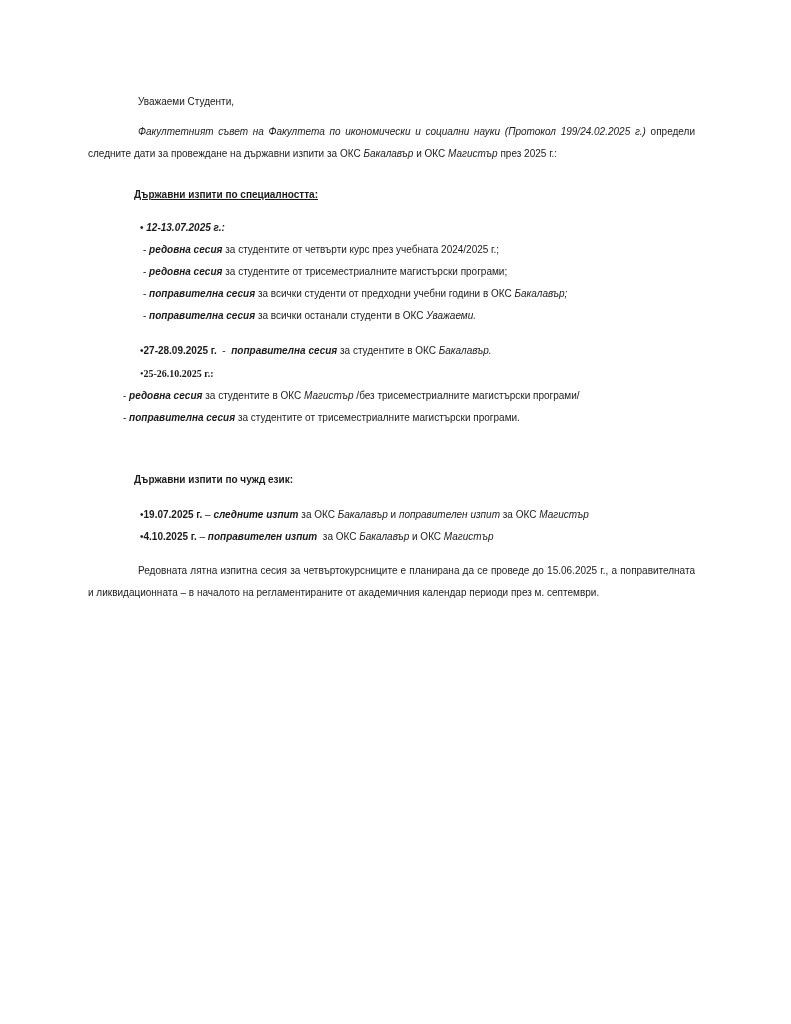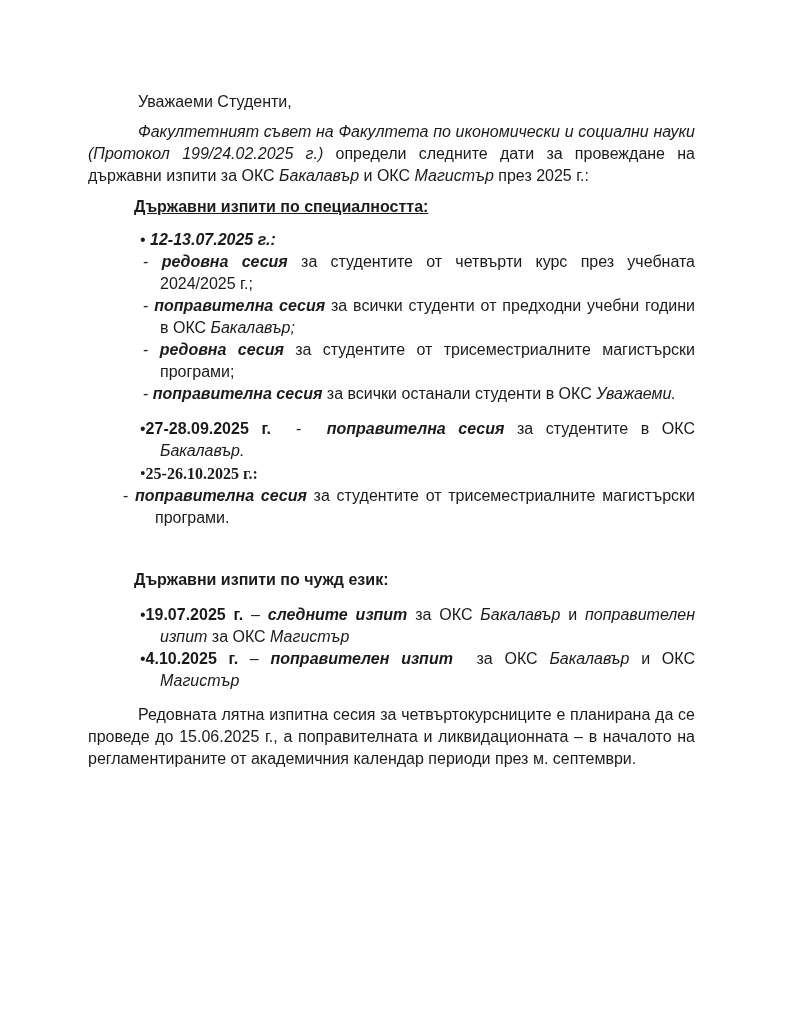--- a/index.html
+++ b/index.html
@@ -6,37 +6,37 @@
   body {
     width: 791px; height: 1024px;
     background: #ffffff;
     overflow: hidden;
   }
   .page {
     box-sizing: border-box;
     width: 791px; height: 767px;
     padding: 91px 96px 40px 88px;
     font-family: "Liberation Sans", "DejaVu Sans", sans-serif;
-    font-size: 16px;
+    font-size: 10px;
     line-height: 22px;
     color: #1b1b1b;
   }
   p { margin: 0; padding: 0; }
   .jst  { text-align: justify; }
   .ind  { text-indent: 50px; }
   .head { margin-left: 46px; }
   
   .bullet { margin-left: 52px; padding-left: 20px; text-indent: -20px; }
   
   .dash1  { margin-left: 55px; padding-left: 17px; text-indent: -17px; }
   
   .dash2  { margin-left: 35px; padding-left: 32px; text-indent: -32px; }
   .mt1  { margin-top: 1px; font-family: Liberation Serif, serif; }
   .mt8  { margin-top: 8px; }
-  .mt9  { margin-top: 9px; }
+  .mt9  { margin-top: 19px; }
   .mt11 { margin-top: 11px; }
   .mt12 { margin-top: 12px; }
   .mt13 { margin-top: 13px; }
   .mt32 { margin-top: 40px; }
   .b { font-weight: bold; }
   .i { font-style: italic; }
   .u { text-decoration: underline; }
 </style>
 </head>
 <body style="background: rgb(255, 255, 255);">
@@ -46,30 +46,31 @@
   <p class="ind"><span>Уважаеми Студенти,</span></p>
 
   <p class="ind jst mt8"><span class="i">Факултетният съвет на Факултета по икономически и социални науки (Протокол 199/24.02.2025 г.)</span><span> определи следните дати за провеждане на държавни изпити за ОКС </span><span class="i">Бакалавър</span><span> и ОКС </span><span class="i">Магистър</span><span> през 2025 г.:</span></p>
 
   <p class="head mt9"><span class="b u">Държавни изпити по специалността:</span></p>
 
   <p class="bullet mt11"><span>•</span><span class="b i"> 12-13.07.2025 г.:</span></p>
 
   <p class="dash1 jst"><span>-  </span><span class="b i">редовна сесия</span><span> за студентите от четвърти курс през учебната 2024/2025 г.;</span></p>
 
+  <p class="dash1 jst"><span>- </span><span class="b i">редовна сесия</span><span> за студентите от трисеместриалните магистърски програми;</span></p>
+
   <p class="dash1 jst"><span>- </span><span class="b i">поправителна сесия</span><span> за всички студенти от предходни учебни години в ОКС </span><span class="i">Бакалавър;</span></p>
-
-  <p class="dash1 jst"><span>- </span><span class="b i">редовна сесия</span><span> за студентите от трисеместриалните магистърски програми;</span></p>
 
   <p class="dash1 jst"><span>- </span><span class="b i">поправителна сесия</span><span> за всички останали студенти в ОКС </span><span class="i">Уважаеми.</span></p>
 
   <p class="bullet jst mt13"><span>•</span><span class="b">27-28.09.2025 г.</span><span> &nbsp;-&nbsp; </span><span class="b i">поправителна сесия</span><span> за студентите в ОКС </span><span class="i">Бакалавър.</span></p>
 
   <p class="bullet mt1"><span>•</span><span class="b">25-26.10.2025 г.:</span></p>
 
+  <p class="dash2 jst"><span>- </span><span class="b i">редовна сесия</span><span> за студентите в ОКС </span><span class="i">Магистър</span><span> /без трисеместриалните магистърски програми/</span></p>
 
   <p class="dash2 jst"><span>- </span><span class="b i">поправителна сесия</span><span> за студентите от трисеместриалните магистърски програми.</span></p>
 
   <p class="head mt32"><span class="b">Държавни изпити по чужд език:</span></p>
 
   <p class="bullet jst mt13"><span>•</span><span class="b">19.07.2025 г.</span><span> – </span><span class="b i">следните изпит</span><span> за ОКС </span><span class="i">Бакалавър</span><span> и </span><span class="i">поправителен изпит</span><span> за ОКС </span><span class="i">Магистър</span></p>
 
   <p class="bullet jst"><span>•</span><span class="b">4.10.2025 г.</span><span> – </span><span class="b i">поправителен изпит</span><span> &nbsp;за ОКС </span><span class="i">Бакалавър</span><span> и ОКС </span><span class="i">Магистър</span></p>
 
   <p class="ind jst mt12"><span>Редовната лятна изпитна сесия за четвъртокурсниците е планирана да се проведе до 15.06.2025 г., а поправителната и ликвидационната – в началото на регламентираните от академичния календар периоди през м. септември.</span></p>

